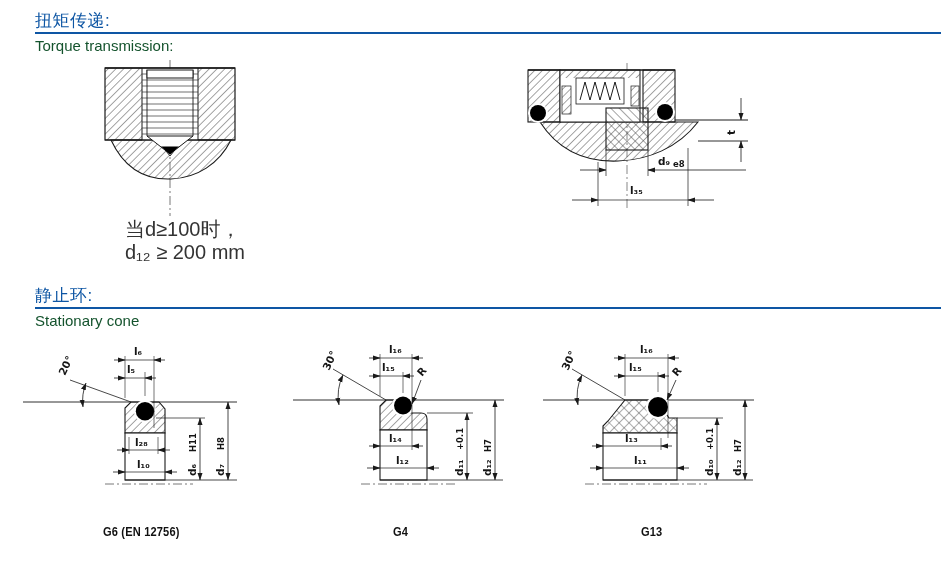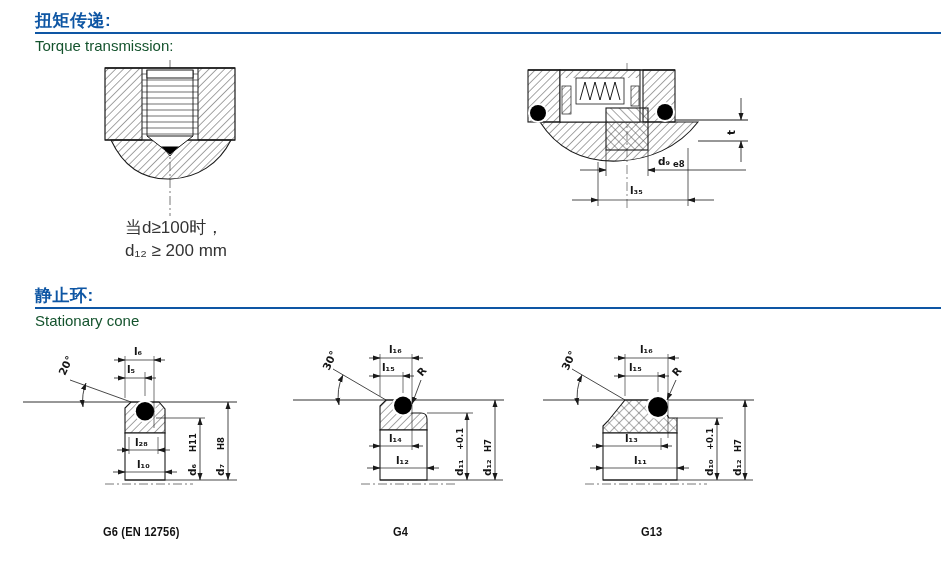--- a/index.html
+++ b/index.html
@@ -1,23 +1,23 @@
 <!DOCTYPE html>
 <html><head>
 <meta charset="utf-8">
 <style>
   *{margin:0;padding:0;box-sizing:border-box}
   html,body{background:#fff}
   .page{position:relative;width:943px;height:568px;background:#ffffff;overflow:hidden;
         font-family:"Liberation Sans","DejaVu Sans",sans-serif;color:#333}
   .abs{position:absolute}
-  .h-zh{font-weight:bold;font-size:17px;color:#0e56a4;letter-spacing:.5px;white-space:nowrap}
+  .h-zh{font-weight:normal;font-size:17px;color:#0e56a4;letter-spacing:.5px;white-space:nowrap}
   .h-en{font-size:15px;color:#14532d;white-space:nowrap}
   .rule{position:absolute;height:2px;background:#0e56a4}
-  .note{font-size:17px;color:#333;white-space:nowrap}
+  .note{font-size:20px;color:#333;white-space:nowrap}
   .seat-label{font-weight:bold;font-size:13.5px;color:#111;transform:scaleX(.82);
               transform-origin:left center;white-space:nowrap;letter-spacing:.2px}
   svg{overflow:visible}
   svg text{font-family:"DejaVu Sans","Liberation Sans",sans-serif;font-weight:600;
            font-size:10.5px;fill:#151515}
   svg text.sm{font-size:8.5px;font-weight:600}
   .defs-holder{position:absolute;width:0;height:0}
 </style>
 </head>
 <body>

